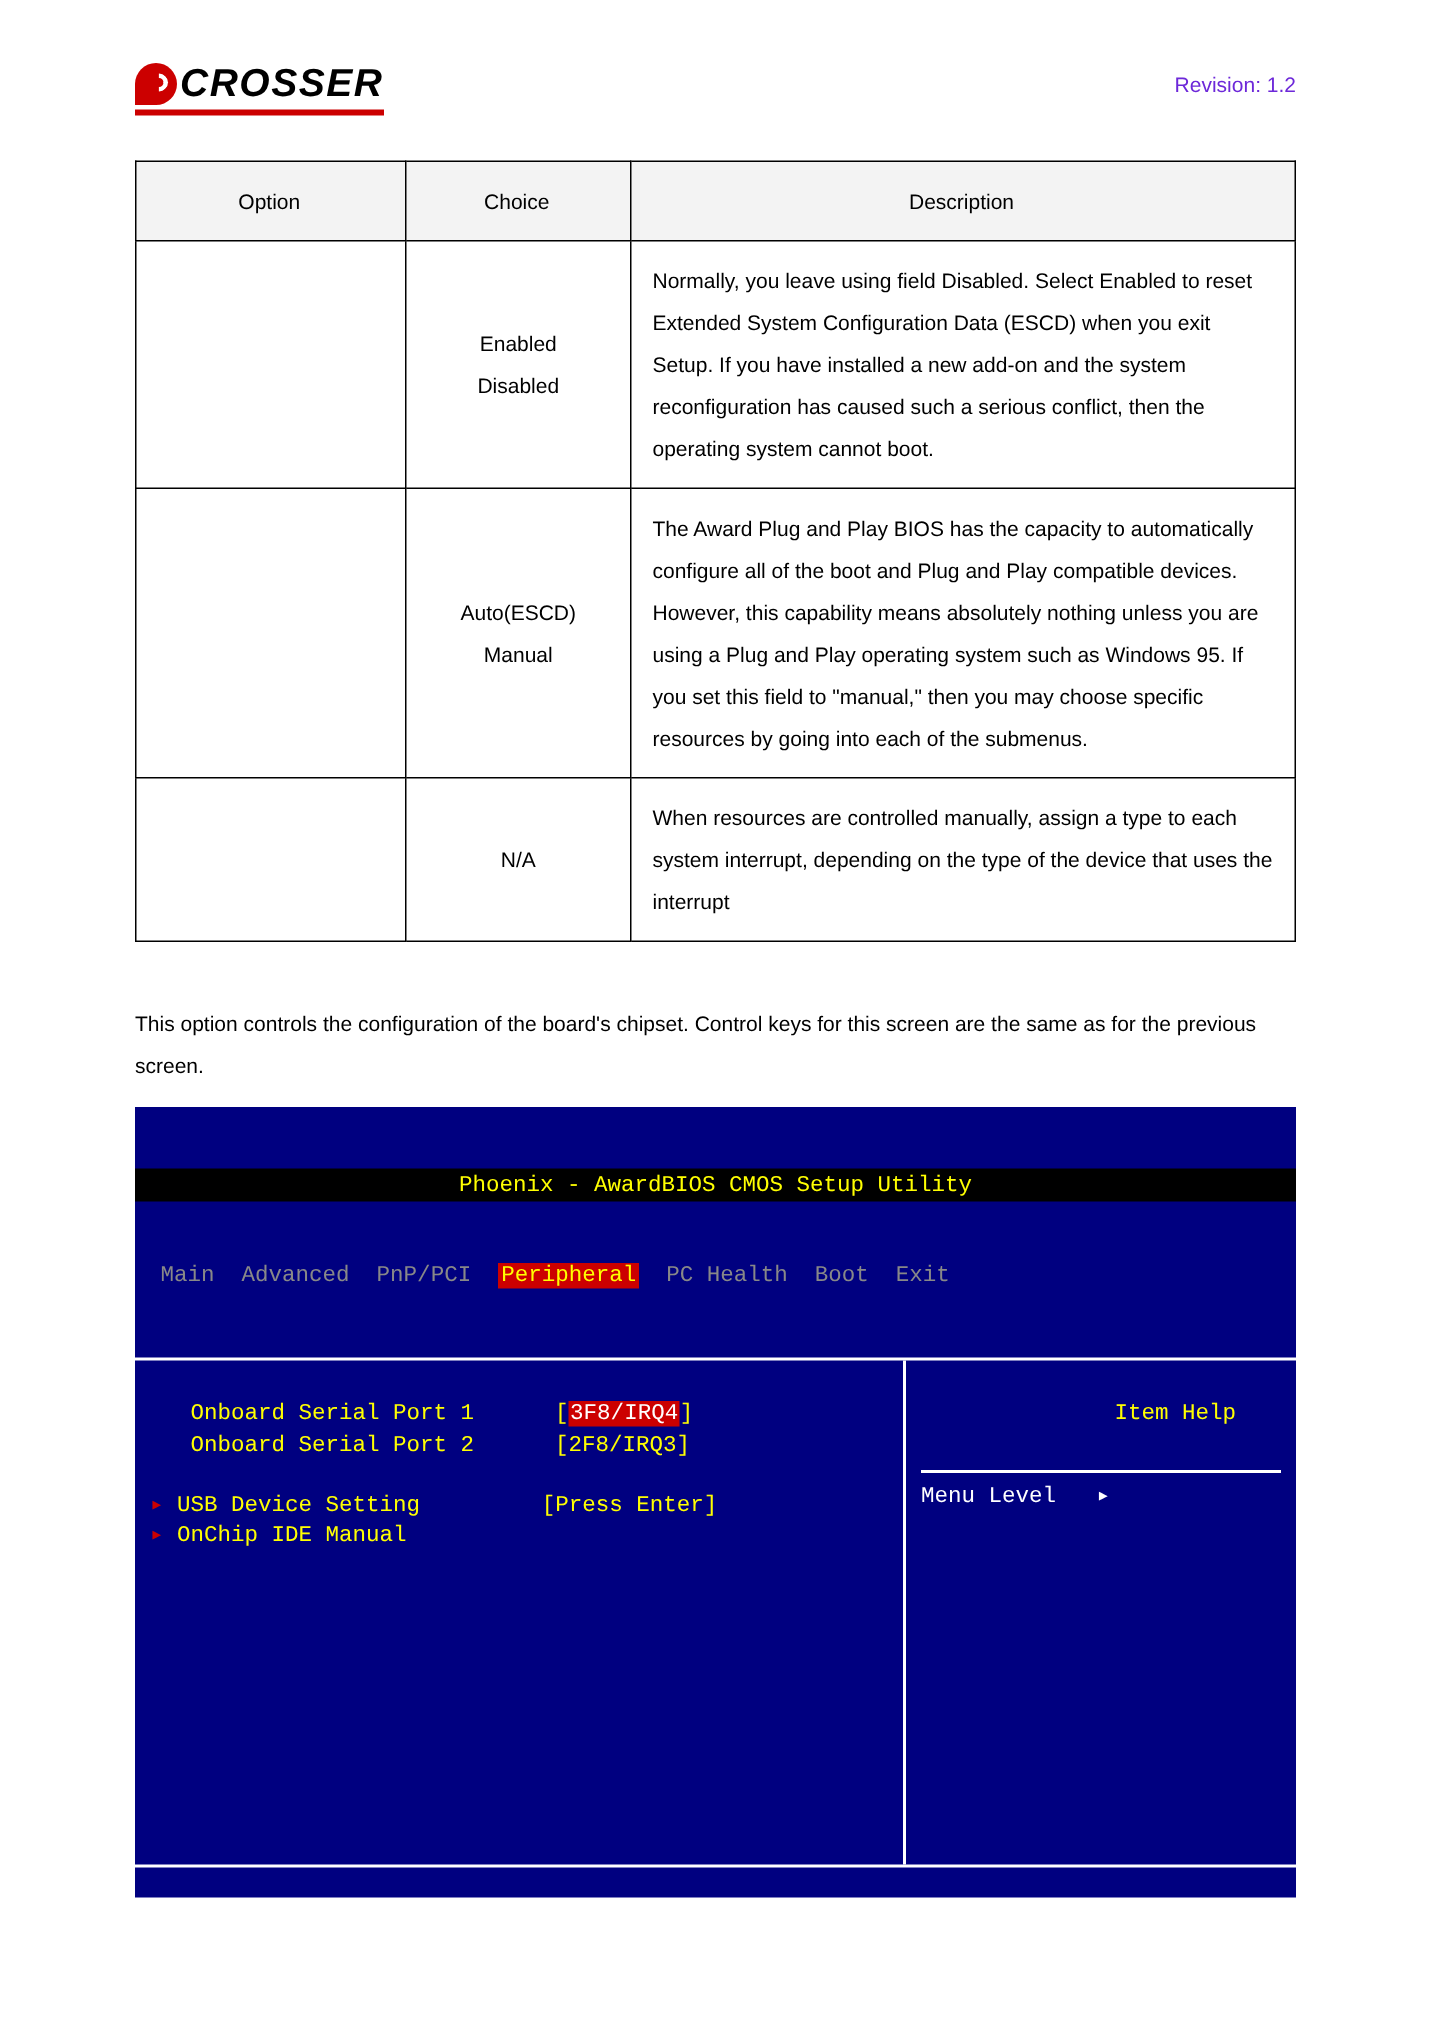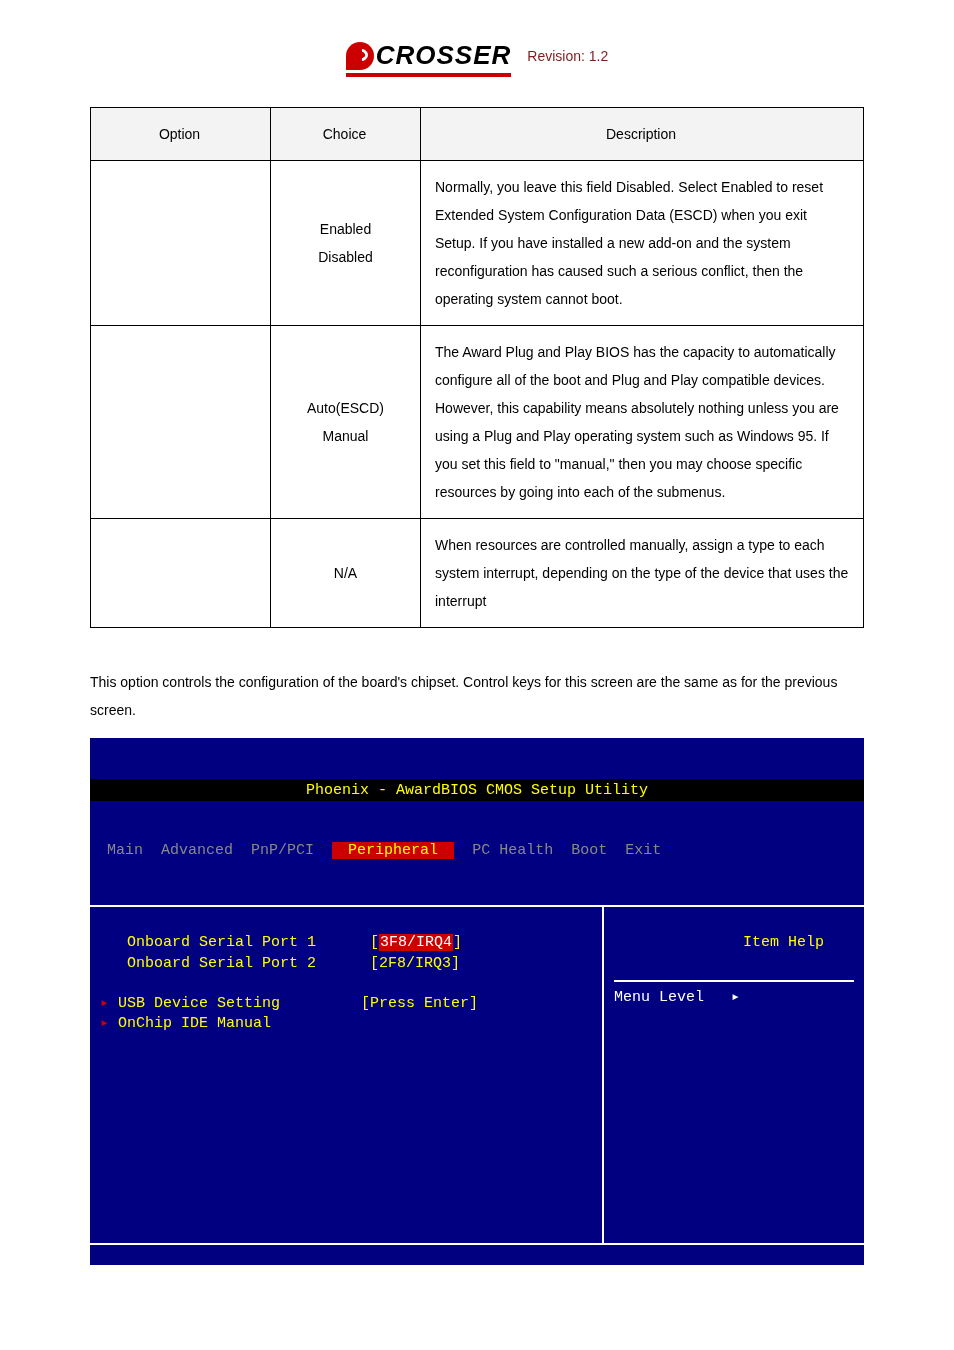--- a/index.html
+++ b/index.html
@@ -7,21 +7,21 @@
     font-family: Arial, sans-serif;
     width: 954px;
     margin: 0 auto;
     background: #fff;
     padding: 40px 90px 40px 90px;
     font-size: 14px;
     color: #000;
   }
   .header-row {
     display: flex;
-    justify-content: center;
+    justify-content: space-between;
     align-items: flex-start;
     margin-bottom: 30px;
   }
   .logo {
     display: flex;
     align-items: center;
     gap: 2px;
     border-bottom: 4px solid #c00;
     padding-bottom: 2px;
   }
@@ -45,21 +45,21 @@
   }
   .logo-text {
     font-size: 26px;
     font-weight: 900;
     font-style: italic;
     letter-spacing: 1px;
     color: #000;
   }
   .revision {
     font-size: 14px;
-    color: #7f1d1d;
+    color: #6d28d9;
     margin-top: 8px;
     margin-left: 16px;
   }
   table.opt {
     border-collapse: collapse;
     width: 100%;
     margin-bottom: 40px;
   }
   table.opt th, table.opt td {
     border: 1px solid #000;
@@ -96,21 +96,21 @@
     text-align: center;
     padding: 2px 0 0 0;
     font-family: Liberation Mono, monospace;
   }
   .bios-menubar {
     background: #000080;
     color: #ff0;
     padding: 0 8px 3px 8px;
   }
   .bios-menubar .inactive { color: #888; }
-  .bios-menubar .active { background: #c00; color: #ff0; padding: 0 16px; }
+  .bios-menubar .active { background: #c00; color: #ff0; padding: 0 2px; }
   .bios-body {
     display: flex;
     border-top: 2px solid #fff;
     border-bottom: 2px solid #fff;
   }
   .bios-left {
     flex: 1;
     padding: 6px 10px 6px 10px;
     border-right: 2px solid #fff;
     color: #fff;
@@ -148,21 +148,21 @@
       <th class="col-option">Option</th>
       <th class="col-choice">Choice</th>
       <th>Description</th>
     </tr>
   </thead>
   <tbody>
     <tr>
       <td class="center"></td>
       <td class="center" style="white-space:pre-line">Enabled
 Disabled</td>
-      <td>Normally, you leave this field Disabled. Select Enabled to reset Extended System Configuration Data (ESCD) when you exit Setup. If you have installed a new add-on and the system reconfiguration has caused such a serious conflict, then the operating system cannot boot.</td>
+      <td>Normally, you leave using field Disabled. Select Enabled to reset Extended System Configuration Data (ESCD) when you exit Setup. If you have installed a new add-on and the system reconfiguration has caused such a serious conflict, then the operating system cannot boot.</td>
     </tr>
     <tr>
       <td class="center"></td>
       <td class="center" style="white-space:pre-line">Auto(ESCD)
 Manual</td>
       <td>The Award Plug and Play BIOS has the capacity to automatically configure all of the boot and Plug and Play compatible devices. However, this capability means absolutely nothing unless you are using a Plug and Play operating system such as Windows 95. If you set this field to "manual," then you may choose specific resources by going into each of the submenus.</td>
     </tr>
     <tr>
       <td class="center"></td>
       <td class="center">N/A</td>

